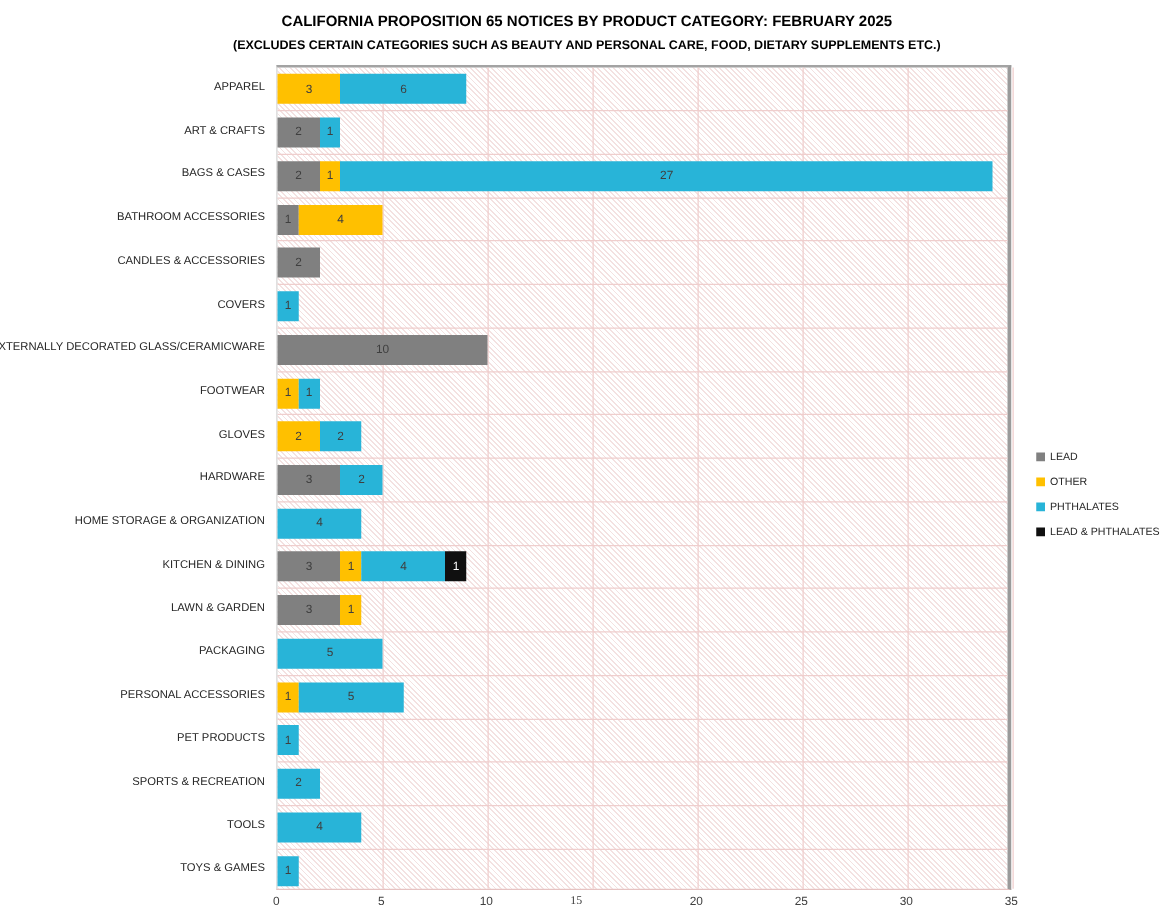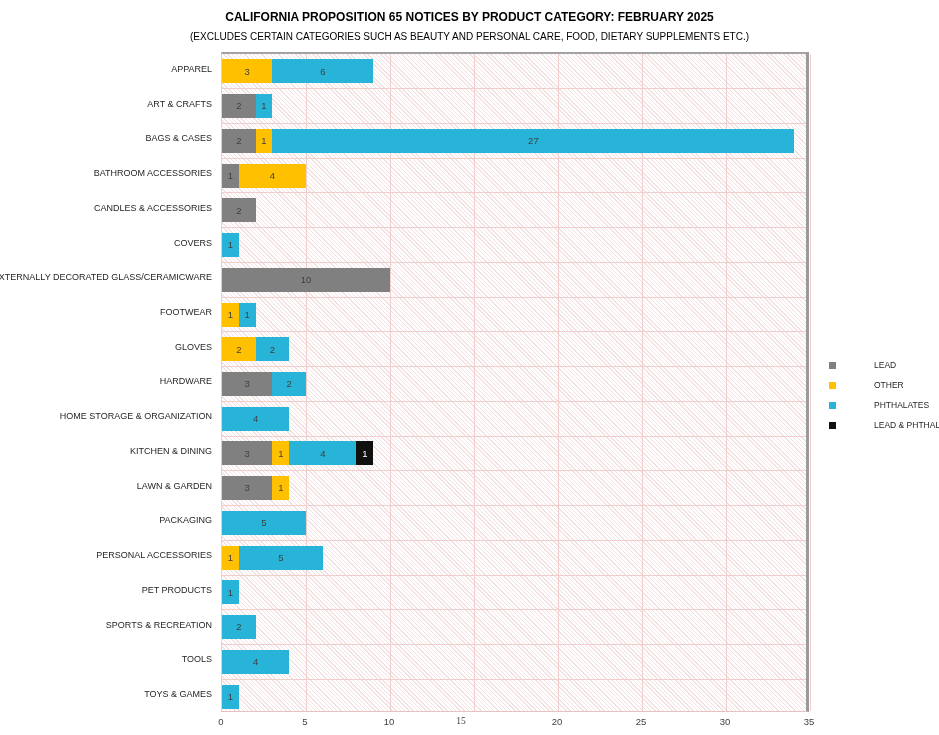--- a/index.html
+++ b/index.html
@@ -19,21 +19,21 @@
     font-size: 12px;
     font-weight: bold;
     color: #000000;
     letter-spacing: 0px;
   }
   .subtitle {
     position: absolute;
     top: 31px; left: 0; width: 939px;
     text-align: center;
     font-size: 10px;
-    font-weight: normal;
+    font-weight: bold;
     color: #000000;
   }
   .plot {
     position: absolute;
     left: 221px; top: 52px;
     width: 588px; height: 660px;
     background-color: #ffffff;
     background-image: repeating-linear-gradient(45deg,
       rgba(214, 149, 148, 0.28) 0px,
       rgba(214, 149, 148, 0.28) 1px,
@@ -86,21 +86,20 @@
   }
   .legend {
     position: absolute;
     left: 829px; top: 355px;
     width: 110px;
   }
   .legend-item {
     display: flex;
     align-items: center;
     height: 20px;
-    gap: 34px;
   }
   .legend-swatch {
     width: 7px; height: 7px;
     margin-right: 4px;
     flex: 0 0 auto;
   }
   .legend-label {
     font-size: 8.5px;
     color: #262626;
     white-space: nowrap;

